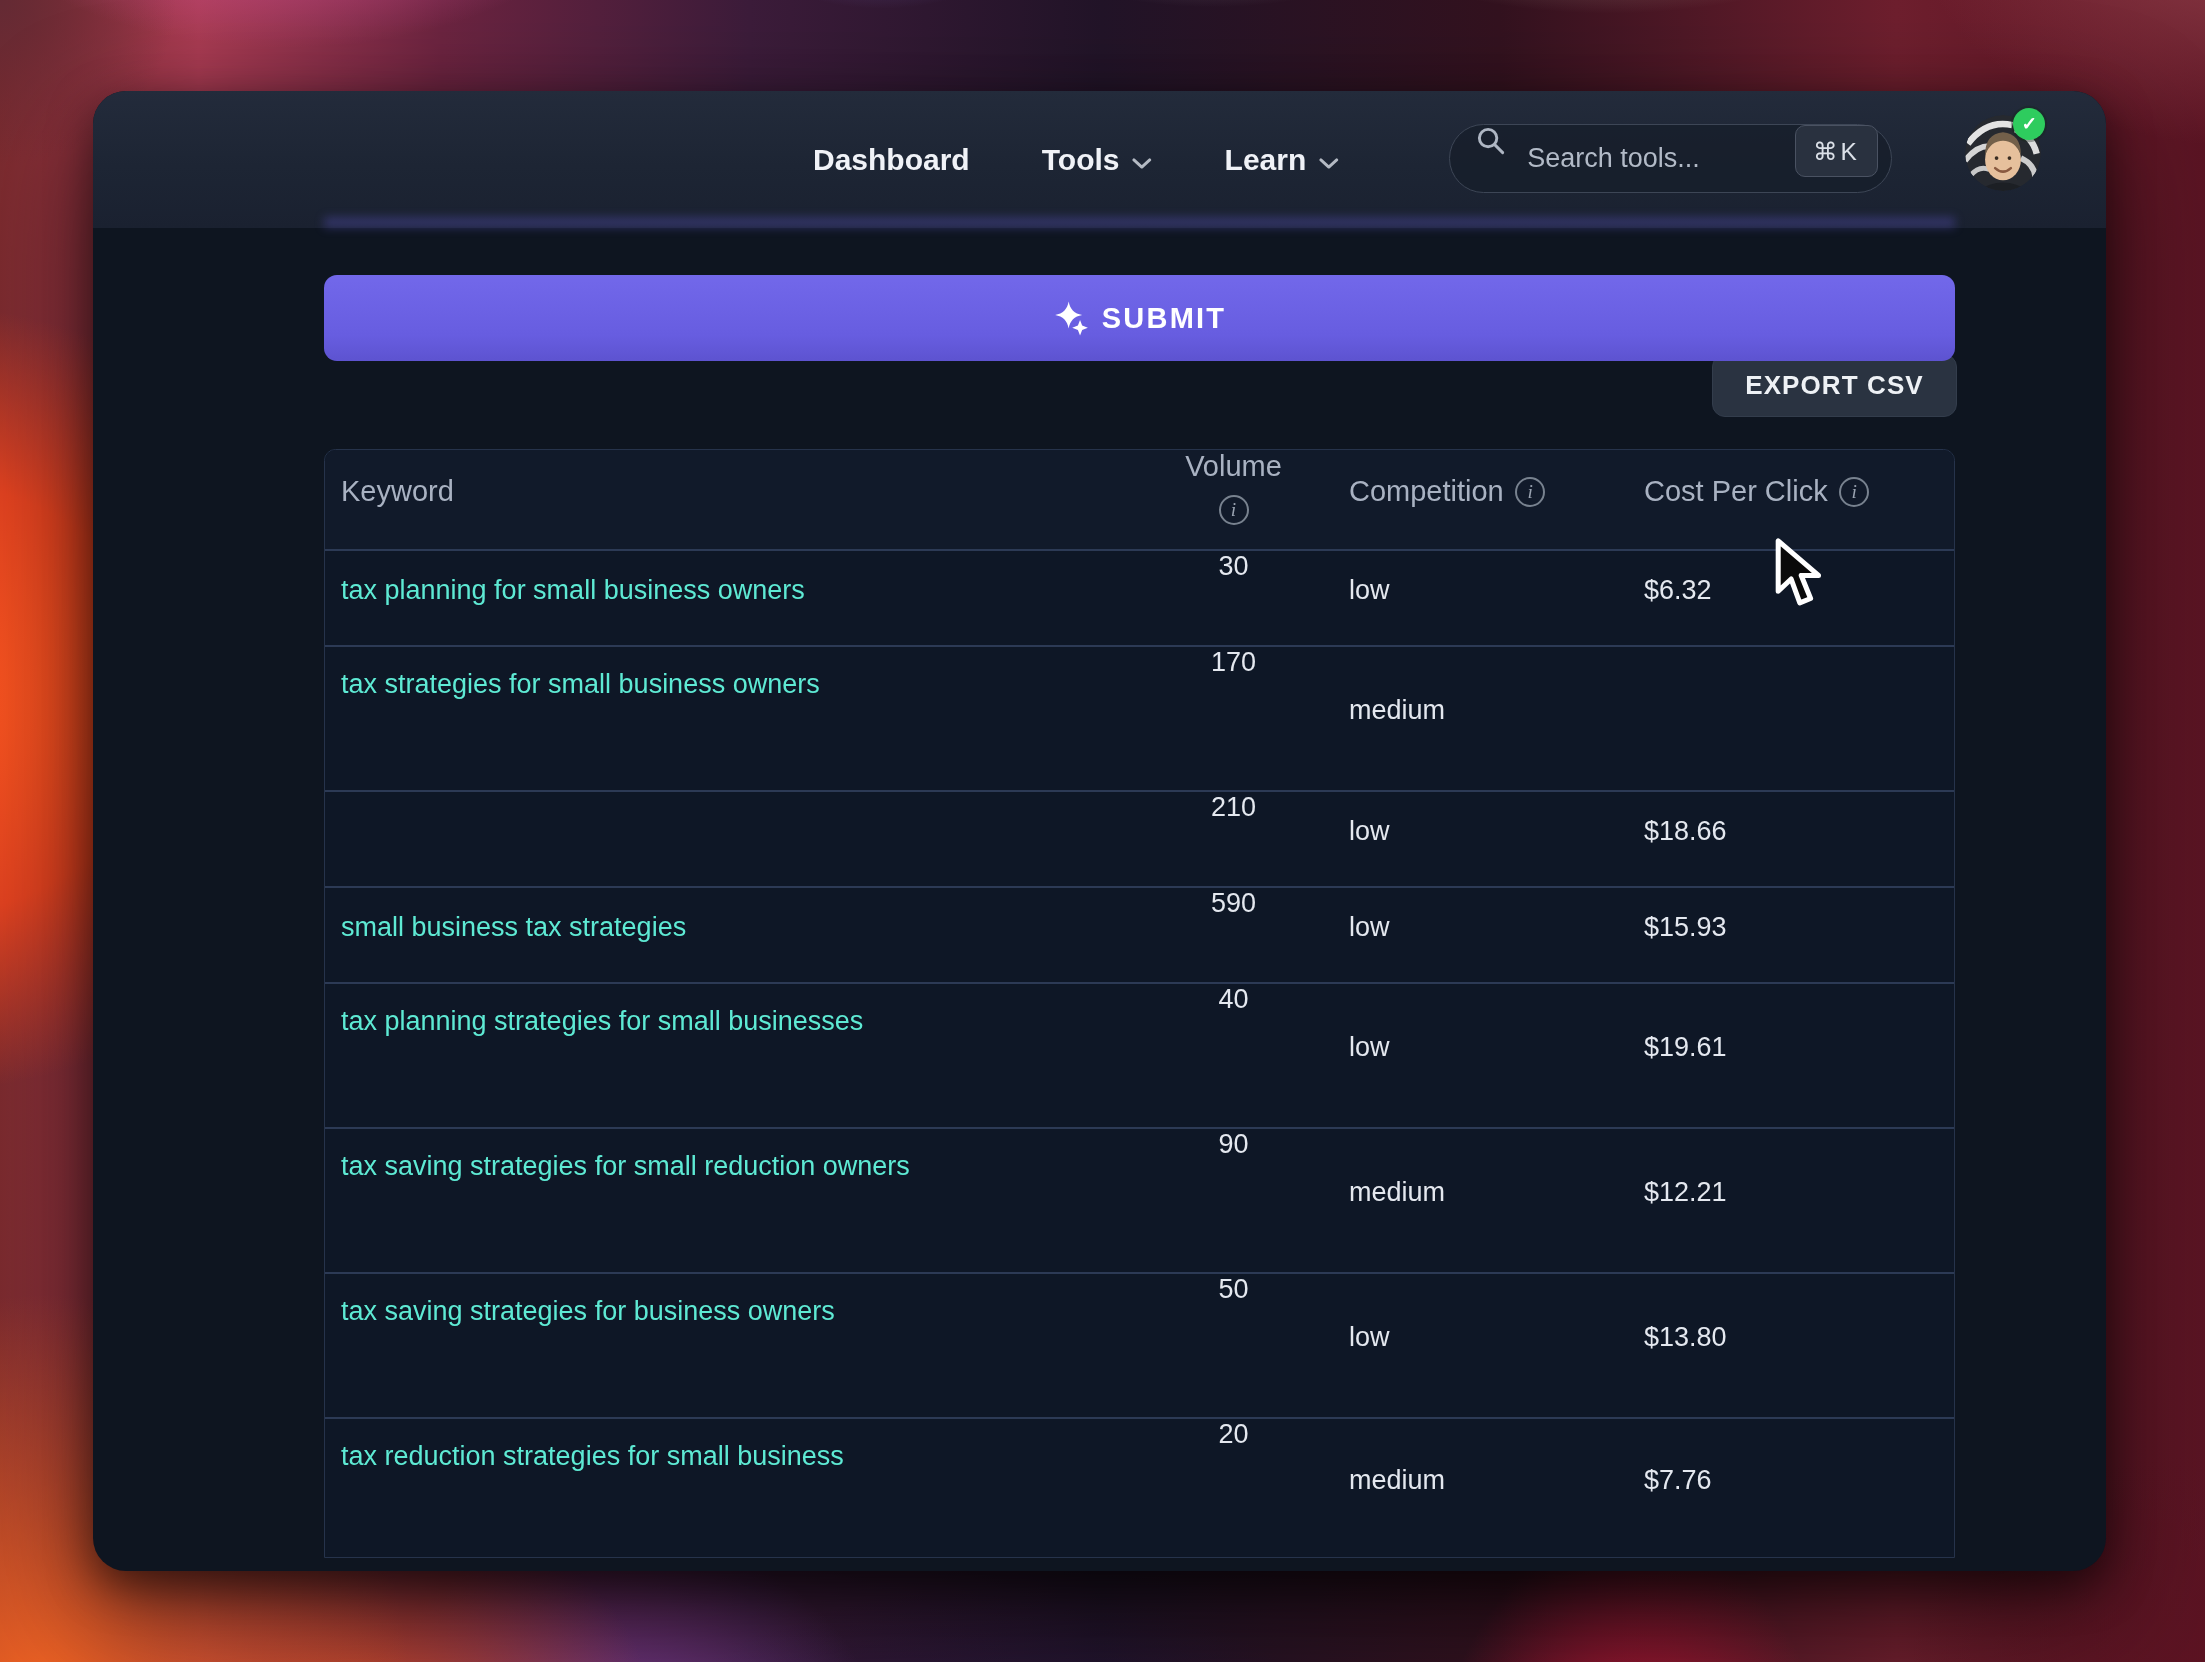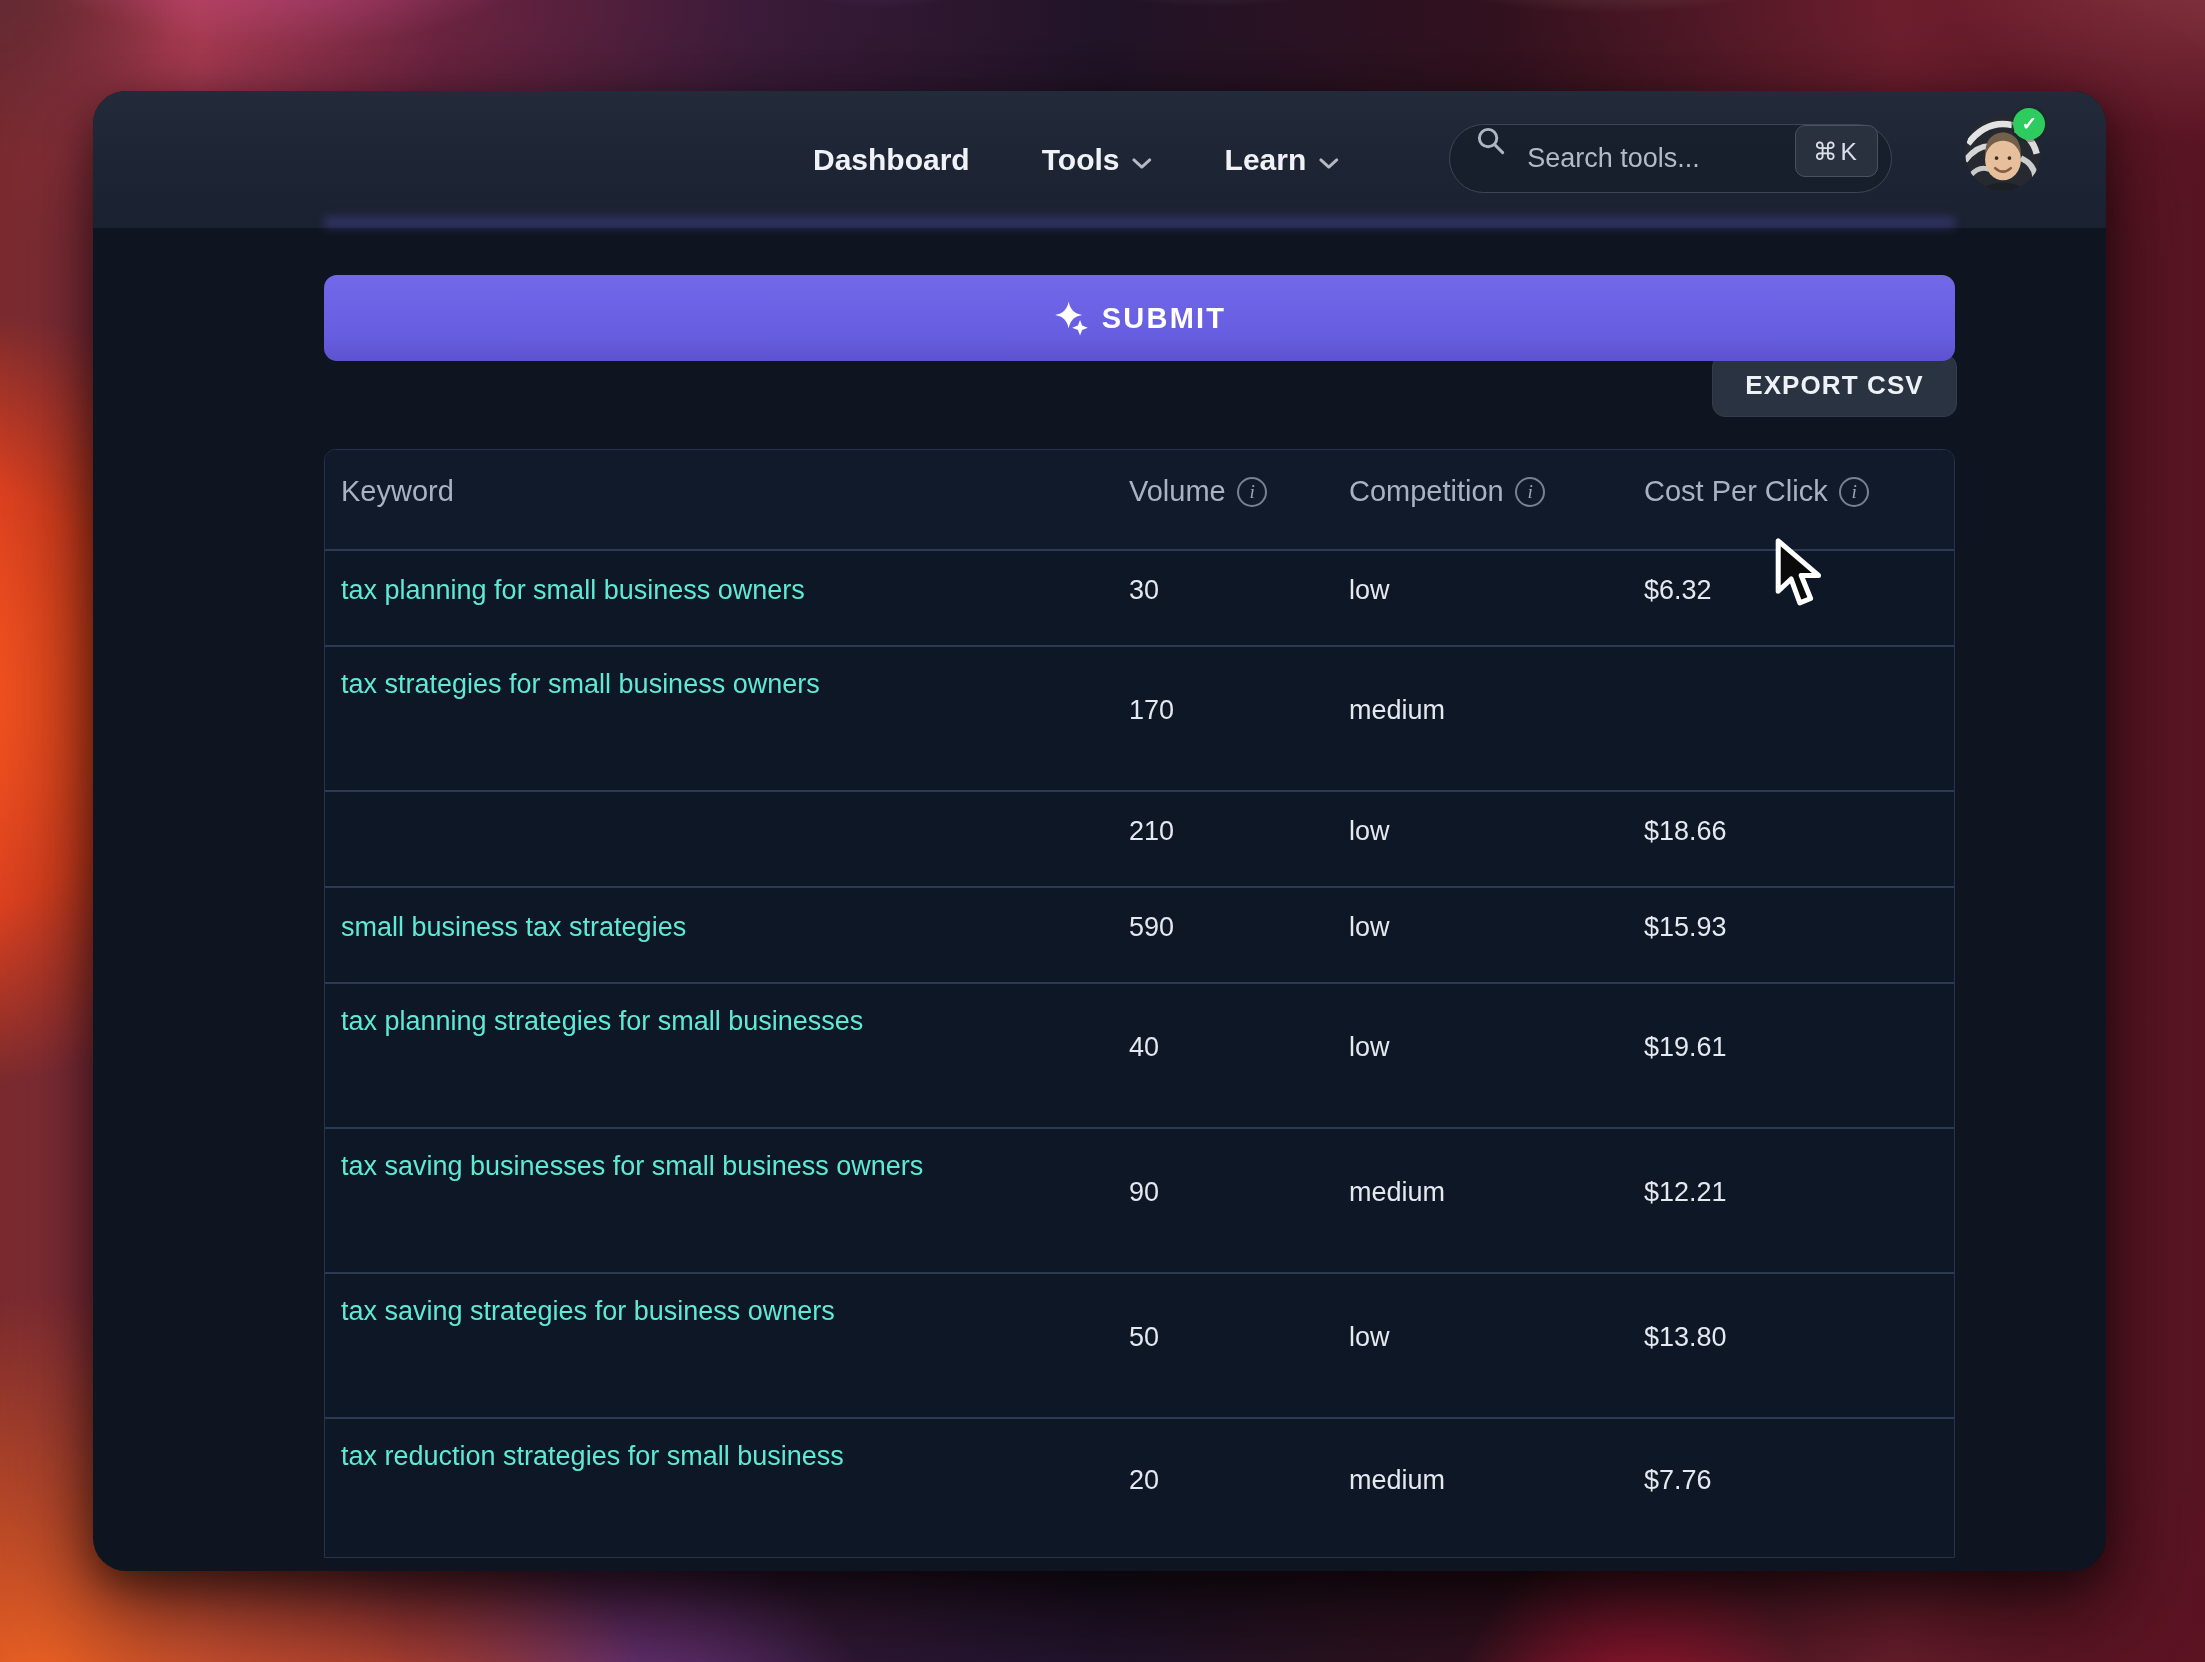--- a/index.html
+++ b/index.html
@@ -59,21 +59,21 @@
   
   .table{position:absolute;left:231px;top:358px;width:1631px;
     background:#0e1726;border:1.4px solid #26334b;border-radius:11.5px 11.5px 0 0;}
   .thead{position:relative;height:99px;background:#111a2a;border-radius:10px 10px 0 0;}
   .row{position:relative;border-top:2.2px solid #2c3a55;}
   .row.short{height:96px;}
   .row.tall{height:145px;}
   .row:last-child{height:140px;}
   .cell{position:absolute;top:0;bottom:16px;display:flex;align-items:center;font-size:27px;color:#e4e8ef;}
   .c1{left:16px;width:777px;color:#5eead4;}
-  .c2{left:804px;width:209px;}
+  .c2{left:804px;width:209px;flex-direction:column;}
   .c3{left:1024px;width:284px;}
   .c4{left:1319px;width:302px;}
   .row.tall .c1{align-items:flex-start;padding-top:22px;}
   .hc{font-size:29px;color:#a9b2c2;gap:11.5px;}
   .info{width:30px;height:30px;border:2.2px solid #78828f;border-radius:50%;
     display:inline-flex;align-items:center;justify-content:center;flex:none;
     font-family:"Liberation Serif", serif;font-style:italic;font-size:19.4px;color:#9aa3b1;cursor:pointer;}
   
   .cursor{position:absolute;left:1771px;top:538px;z-index:50;pointer-events:none;}
 </style>
@@ -233,21 +233,21 @@
             </div>
             <div class="cell c3">
               <span>low</span>
             </div>
             <div class="cell c4">
               <span>$19.61</span>
             </div>
           </div>
           <div class="row tall">
             <div class="cell c1">
-              <span>tax saving businesses for small business owners</span>
+              <span>tax saving strategies for small reduction owners</span>
             </div>
             <div class="cell c2">
               <span>90</span>
             </div>
             <div class="cell c3">
               <span>medium</span>
             </div>
             <div class="cell c4">
               <span>$12.21</span>
             </div>

